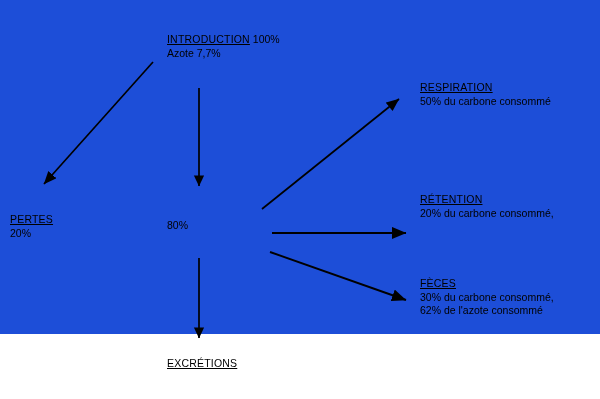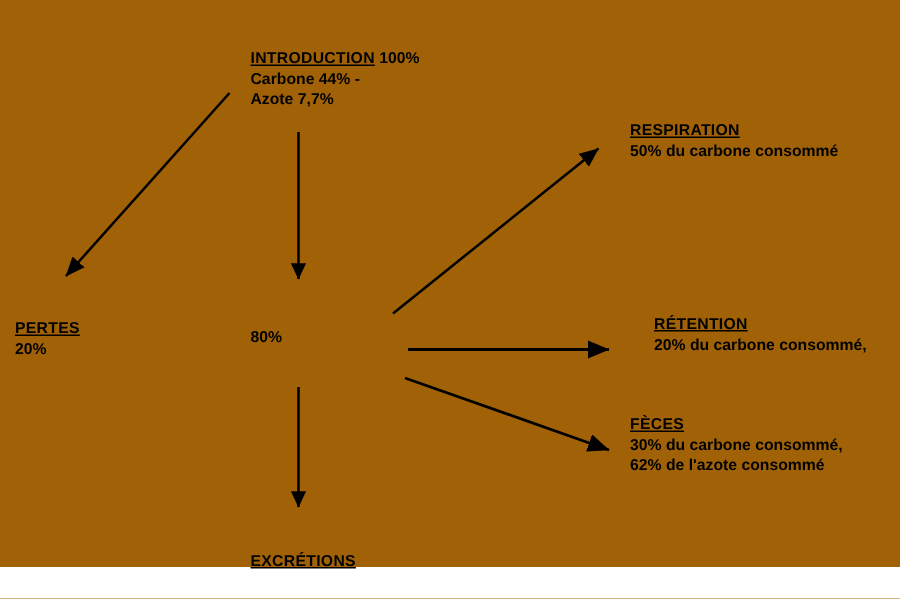--- a/index.html
+++ b/index.html
@@ -9,23 +9,22 @@
   body {
     width: 600px;
     height: 399px;
     background: #ffffff;
     font-family: "Liberation Sans", sans-serif;
     overflow: hidden;
   }
   #diagram {
     position: relative;
     width: 600px;
-    height: 378px;
-    background: #a16207;
-    font-weight: bold;
+    height: 334px;
+    background: #1d4ed8;
   }
   svg.arrows {
     position: absolute;
     left: 0;
     top: 0;
     width: 600px;
     height: 399px;
   }
   .node {
     position: absolute;
@@ -43,23 +42,23 @@
     font-size: 10.5px;
   }
   .node .sub {
     display: block;
     font-size: 10.5px;
   }
   #node-introduction { left: 167px; top: 33px; }
   #node-pertes       { left: 10px;  top: 213px; }
   #node-consommation { left: 167px; top: 219px; }
   #node-respiration  { left: 420px; top: 81px; }
-  #node-retention    { left: 420px; top: 210px; margin-left: 16px; }
+  #node-retention    { left: 420px; top: 193px; }
   #node-feces        { left: 420px; top: 277px; }
-  #node-excretions   { left: 167px; top: 357px; margin-top: 11px; }
+  #node-excretions   { left: 167px; top: 357px; }
 </style>
 </head>
 <body>
 
 <div id="diagram">
 
   <svg class="arrows" viewBox="0 0 600 399">
     <defs>
       <marker id="ah" markerWidth="9" markerHeight="9" refX="7.4" refY="3.2" orient="auto" markerUnits="strokeWidth">
         <path d="M0,0 L7.6,3.2 L0,6.4 z" fill="#000000"></path>
@@ -77,21 +76,20 @@
 
     <line x1="272" y1="233" x2="406" y2="233" stroke="#000000" stroke-width="1.9" marker-end="url(#ah)"></line>
 
     <line x1="270" y1="252" x2="406" y2="300" stroke="#000000" stroke-width="1.9" marker-end="url(#ah)"></line>
 
     <line x1="199" y1="258" x2="199" y2="338" stroke="#000000" stroke-width="1.7" marker-end="url(#ahwide)"></line>
   </svg>
 
   <div class="node" id="node-introduction">
     <span class="head-line"><span class="heading">INTRODUCTION</span> <span>100%</span></span>
-    <span class="sub">Carbone 44% -</span>
     <span class="sub">Azote 7,7%</span>
   </div>
 
   <div class="node" id="node-pertes">
     <span class="head-line"><span class="heading">PERTES</span></span>
     <span class="sub">20%</span>
   </div>
 
   <div class="node" id="node-consommation">
     <span class="sub">80%</span>

